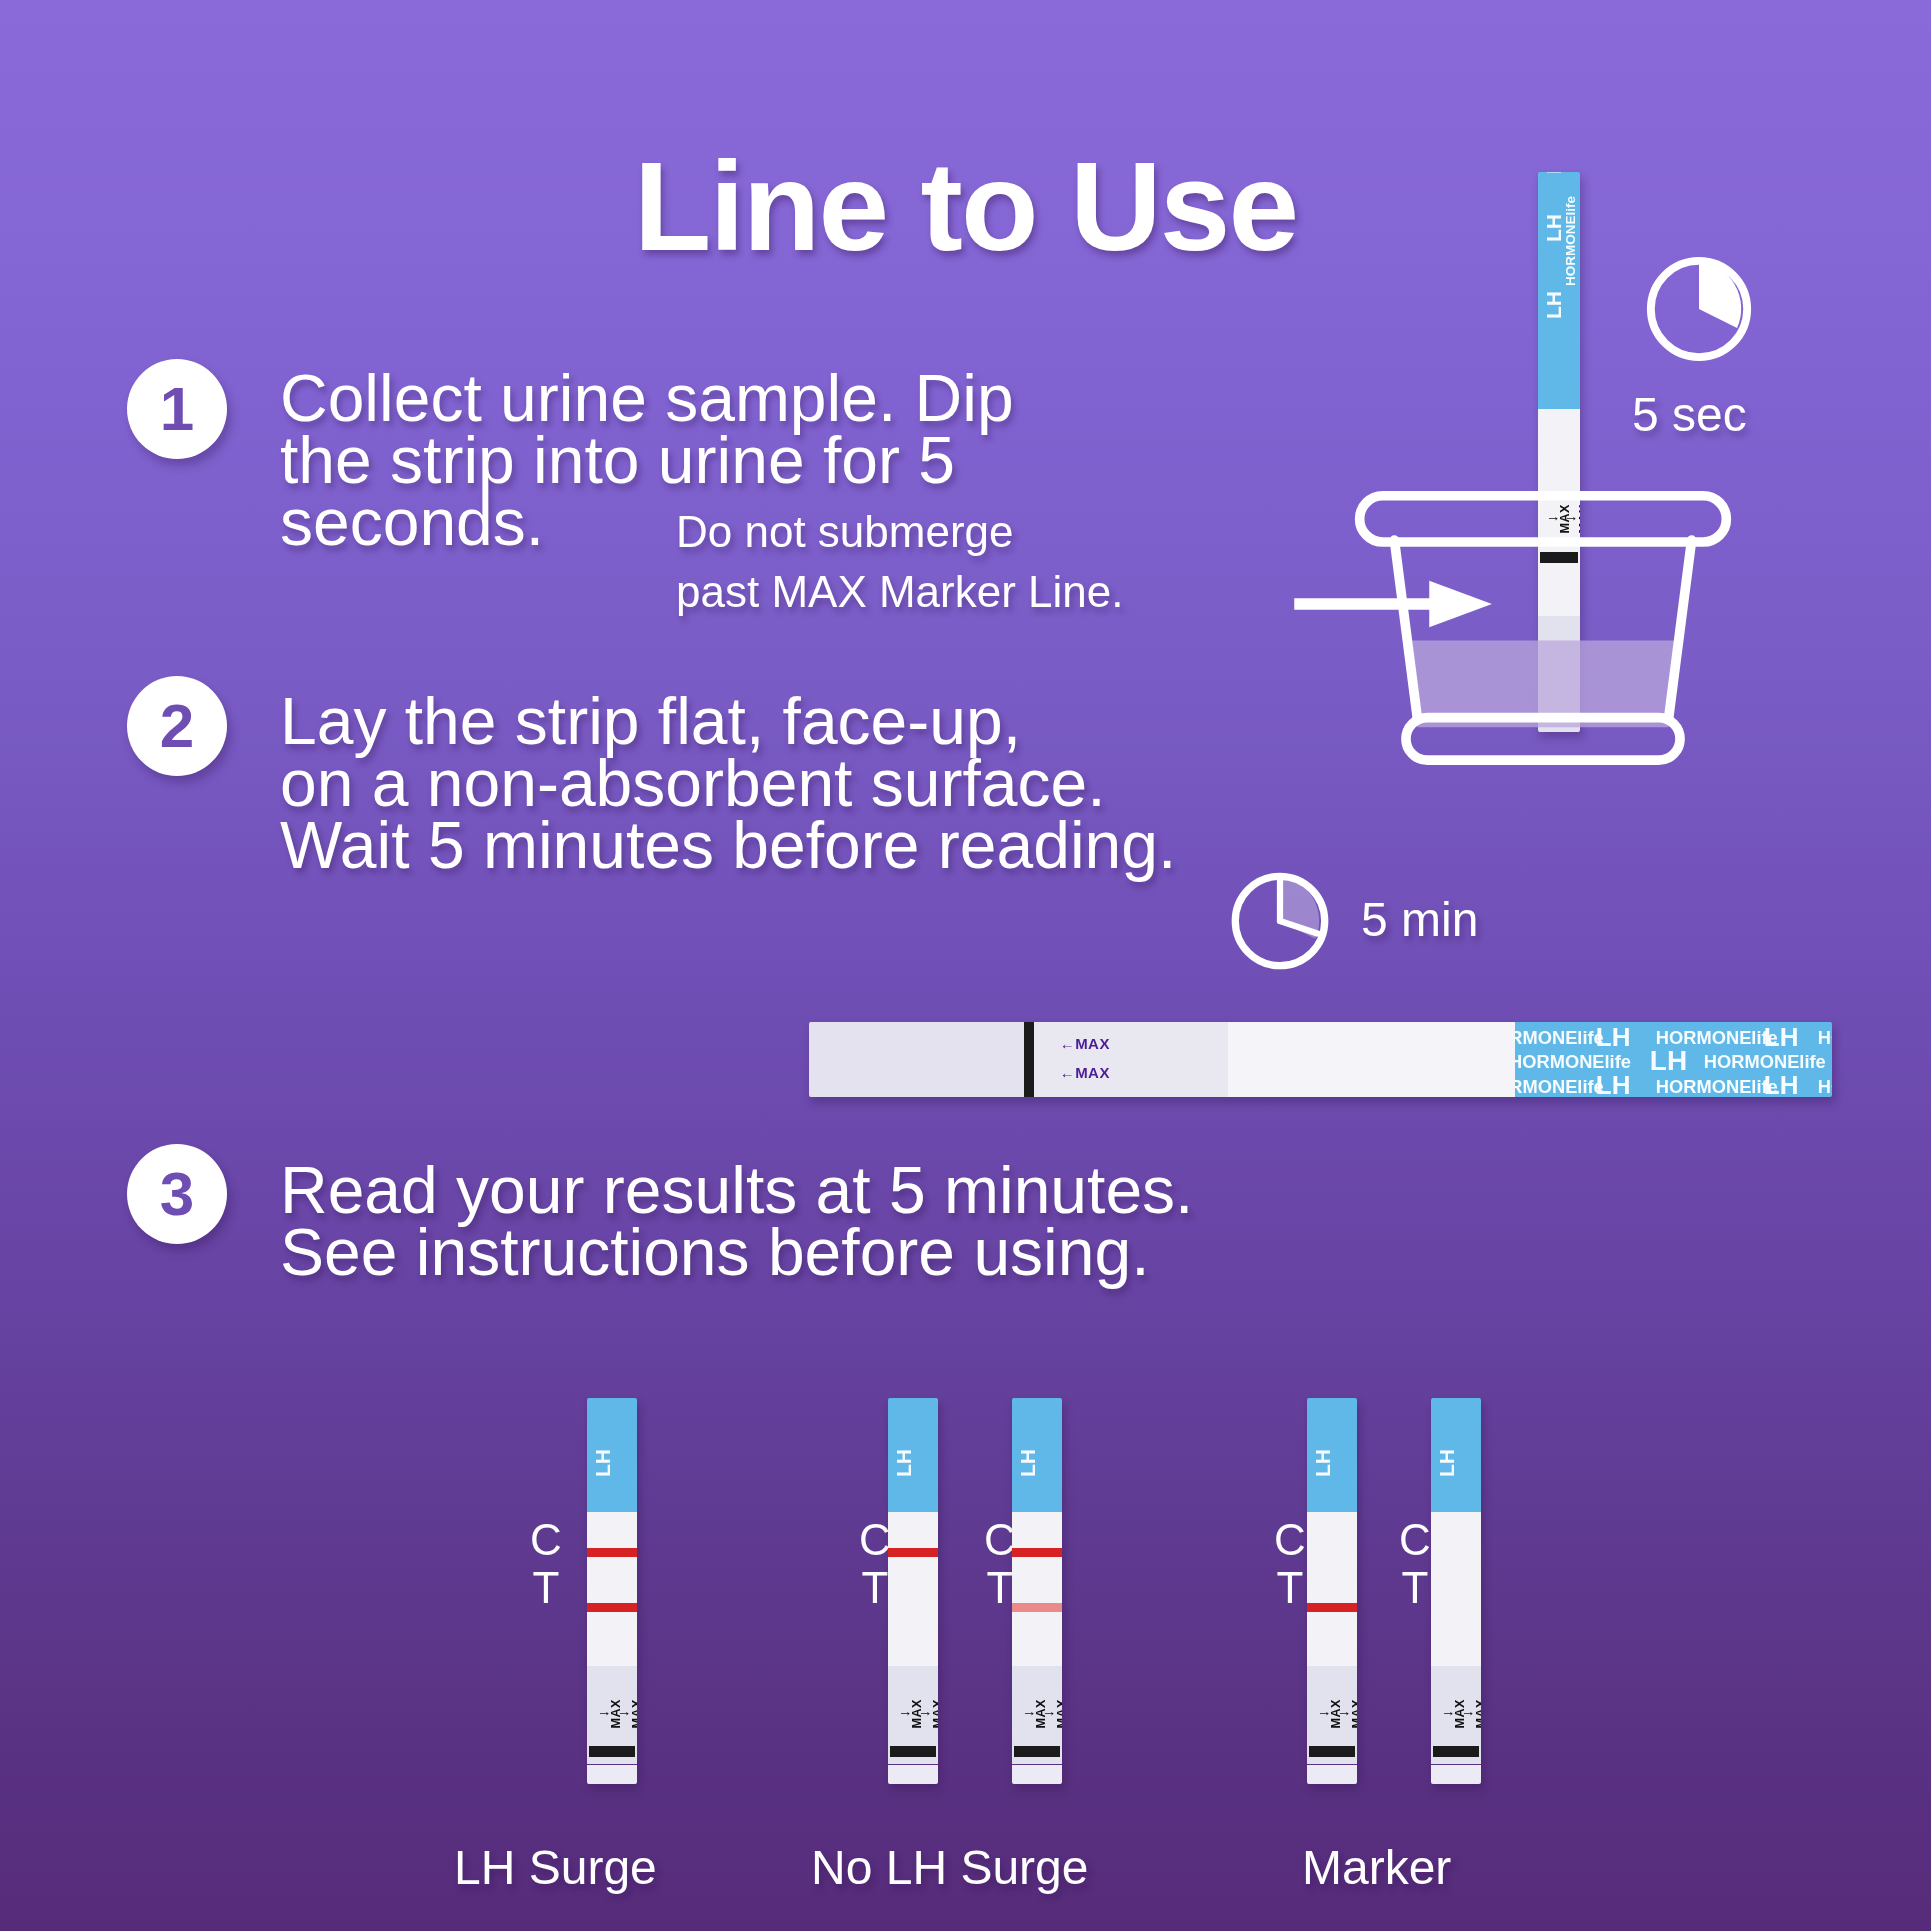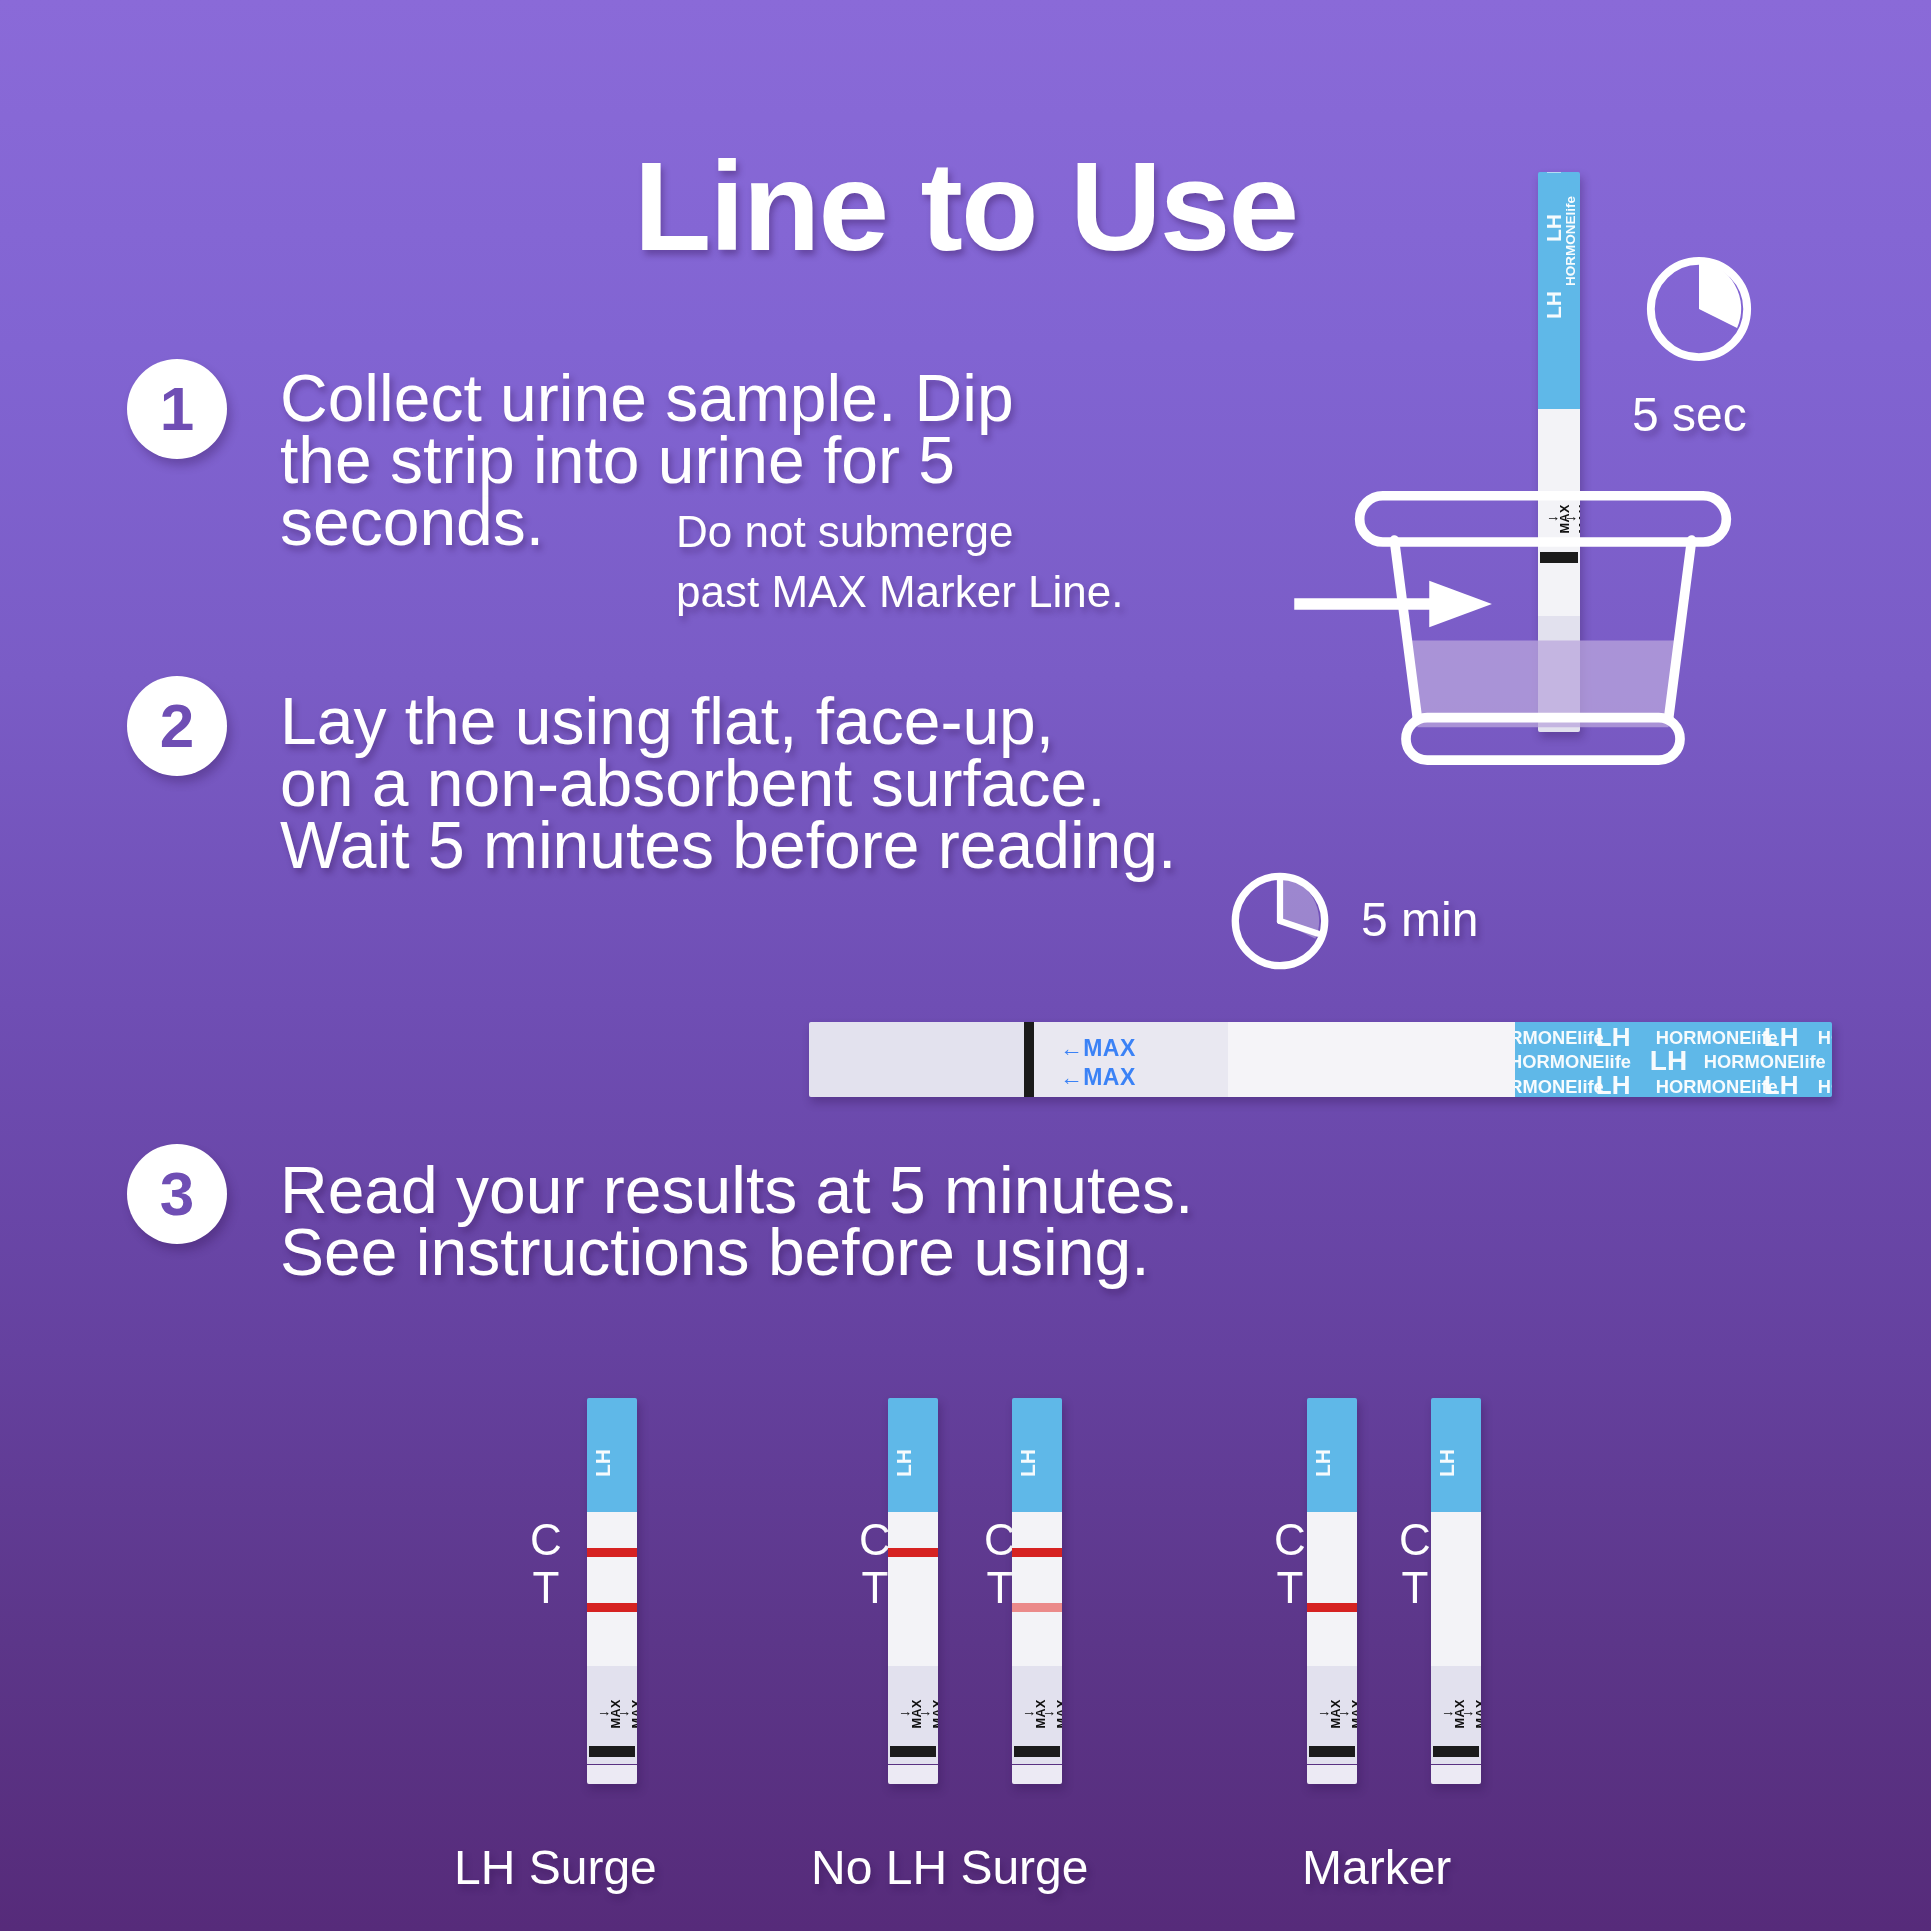--- a/index.html
+++ b/index.html
@@ -92,21 +92,21 @@
   
   #maxarrow{position:absolute;left:1294px;top:577px;width:203px;height:54px;}
 
   
   #hstrip{position:absolute;left:809px;top:1022px;width:1023px;height:75px;}
   #hstrip .h-padA{position:absolute;left:0;top:0;width:21%;height:100%;background:#e3e2ee;}
   #hstrip .h-maxbar{position:absolute;left:21%;top:0;width:9.7px;height:100%;background:#1b1b1b;}
   #hstrip .h-padB{position:absolute;left:22%;top:0;width:19%;height:100%;background:#e9e8f1;}
   #hstrip .h-padC{position:absolute;left:41%;top:0;width:28%;height:100%;background:#f5f4f8;}
   #hstrip .h-handle{position:absolute;left:69%;top:0;right:0;height:100%;background:#5fb8e8;overflow:hidden;}
-  .hmax{position:absolute;color:#3b82f6;font-size:23px;font-weight:bold;letter-spacing:0.5px;white-space:nowrap;}
+  .hmax{position:absolute;color:#4c1d95;font-size:15px;font-weight:bold;letter-spacing:0.5px;white-space:nowrap;}
 
   
   #results{position:absolute;left:0;top:1398px;width:100%;height:406px;}
   .rstrip{position:absolute;width:50px;height:386px;}
   .rstrip .seg-handle{top:0;height:114px;}
   .rstrip .seg-pad{top:114px;height:154px;}
   .rstrip .seg-lower{top:268px;height:98px;}
   .rstrip .seg-foot{top:367px;height:19.3px;}
   .ctlabel{position:absolute;color:#fff;font-size:44px;line-height:48px;text-align:center;width:46px;}
   .reslabel{position:absolute;color:#fff;font-size:48px;white-space:nowrap;}
@@ -166,21 +166,21 @@
   <rect x="58" y="240" width="284" height="44" rx="22" fill="none" stroke="#ffffff" stroke-width="10"></rect>
 </svg>
 
 <svg id="maxarrow" viewBox="0 0 210 56">
   <line x1="0" y1="28" x2="150" y2="28" stroke="#ffffff" stroke-width="12"></line>
   <polygon points="140,4 205,28 140,52" fill="#ffffff"></polygon>
 </svg>
 
 <div id="step2num" class="step-num">2</div>
 <div id="step2body" class="step-body">
-  <div class="step-line shadowtxt">Lay the using flat, face-up,</div>
+  <div class="step-line shadowtxt">Lay the strip flat, face-up,</div>
   <div class="step-line shadowtxt">on a non-absorbent surface.</div>
   <div class="step-line shadowtxt">Wait 5 minutes before reading.</div>
 </div>
 
 <svg id="min5clock" viewBox="0 0 100 100">
   <circle cx="50" cy="50" r="43" fill="none" stroke="#ffffff" stroke-width="7"></circle>
   <path d="M50 50 L50 7 A43 43 0 0 1 84 67 Z" fill="#ffffff" opacity="0.30"></path>
   <line x1="50" y1="50" x2="50" y2="10" stroke="#ffffff" stroke-width="6" stroke-linecap="round"></line>
   <line x1="50" y1="50" x2="86" y2="62" stroke="#ffffff" stroke-width="6" stroke-linecap="round"></line>
 </svg>

